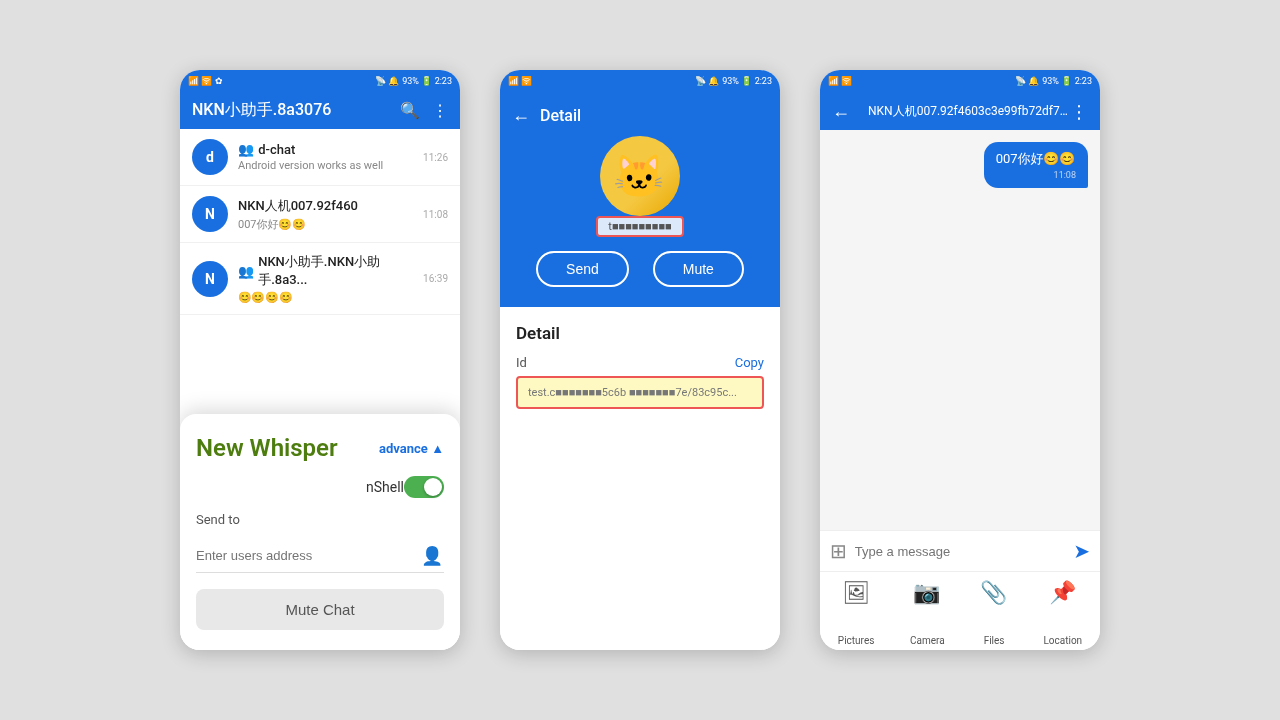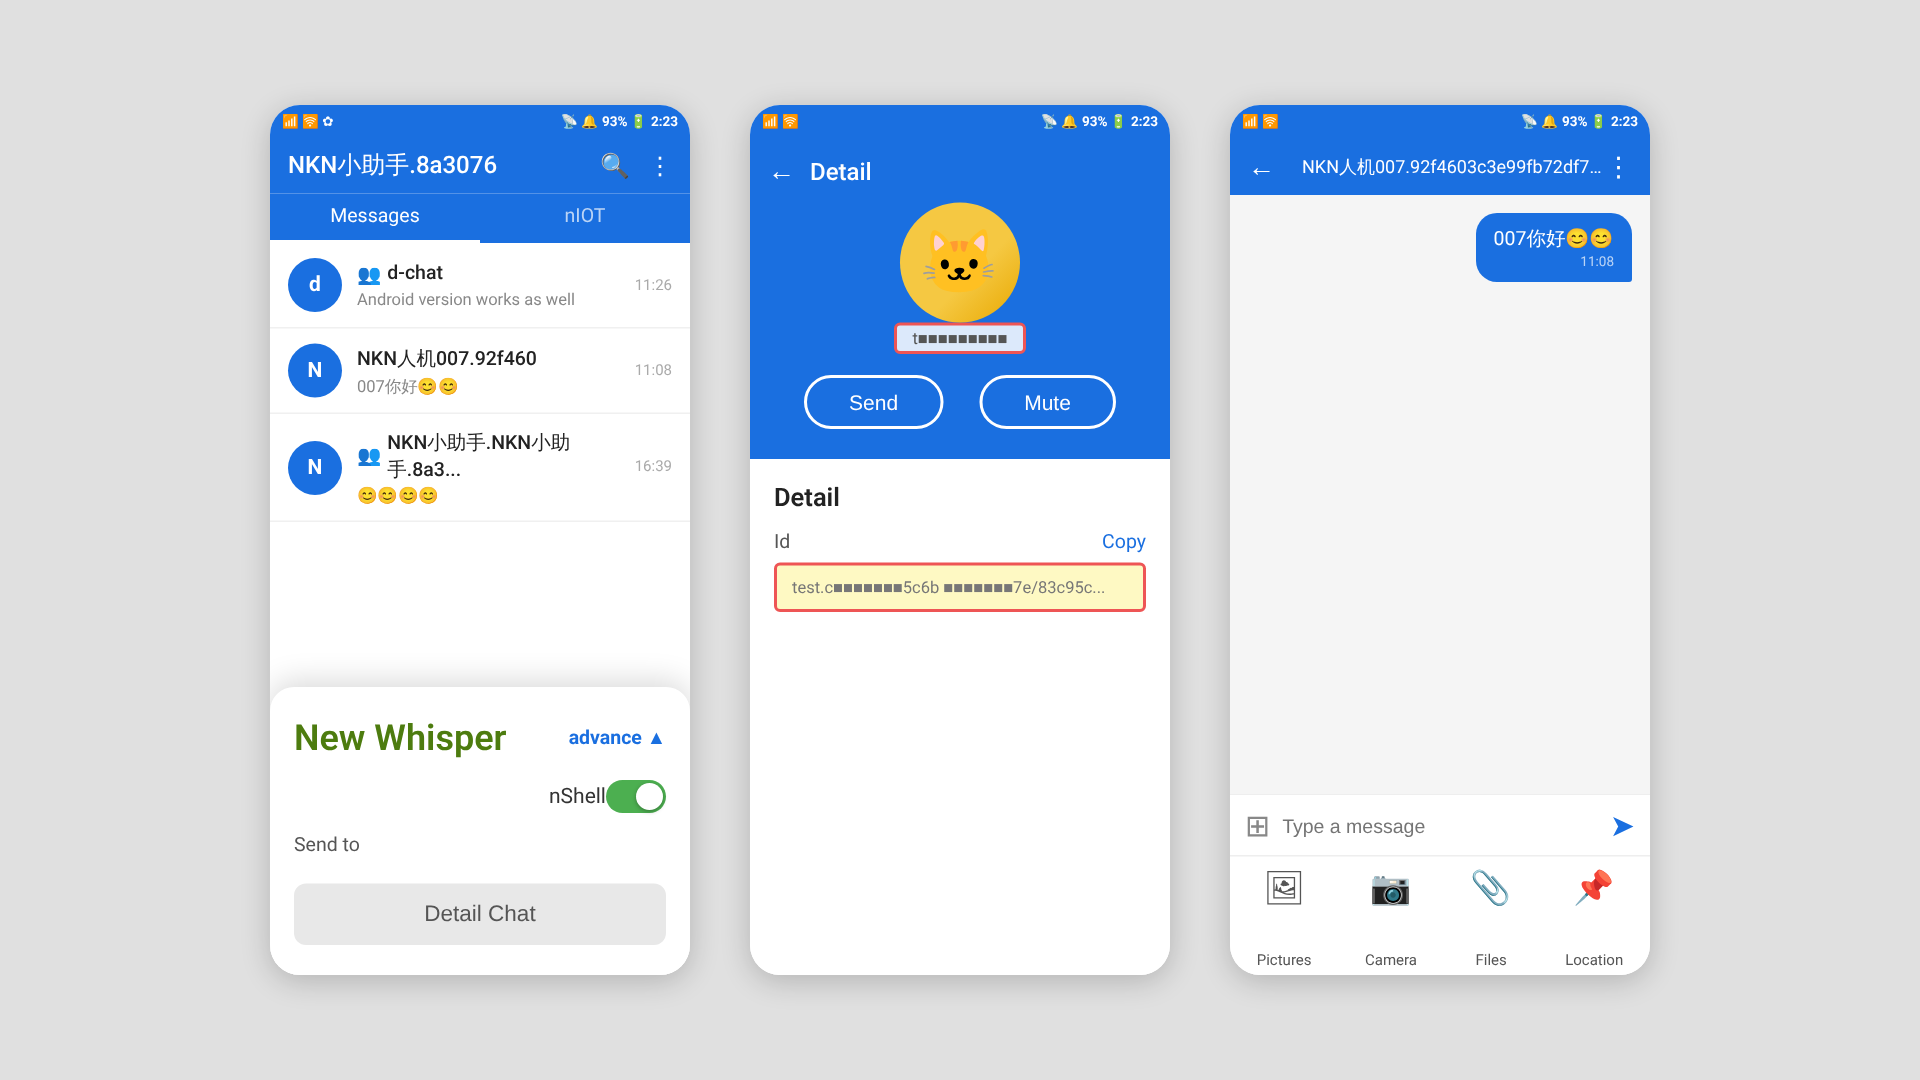--- a/index.html
+++ b/index.html
@@ -34,21 +34,21 @@
       height: 22px;
       display: flex;
       align-items: center;
       justify-content: space-between;
       padding: 0 8px;
       font-size: 9px;
       color: #fff;
       flex-shrink: 0;
     }
     .status-bar .left { display: flex; gap: 3px; align-items: center; }
-    .status-bar .right { display: flex; gap: 3px; align-items: center; font-weight: bold; }
+    .status-bar .right { display: flex; gap: 3px; align-items: center; }
 
     
     .app-header {
       background: #1a6fe0;
       padding: 8px 12px;
       display: flex;
       align-items: center;
       justify-content: space-between;
       color: #fff;
       flex-shrink: 0;
@@ -337,24 +337,20 @@
   </div>
 
   <div class="app-header">
     <span class="title">NKN小助手.8a3076</span>
     <div class="icons">
       <span class="icon">🔍</span>
       <span class="icon">⋮</span>
     </div>
   </div>
 
-  <div class="tabs">
-    <div class="tab active">Messages</div>
-    <div class="tab">nIOT</div>
-  </div>
 
   <div class="chat-list">
     <div class="chat-item">
       <div class="avatar">d</div>
       <div class="chat-info">
         <div class="chat-name">
           <span>👥</span>
           <span>d-chat</span>
         </div>
         <div class="chat-msg">Android version works as well</div>
@@ -387,21 +383,25 @@
       <span class="overlay-title">New Whisper</span>
       <span class="advance-link">advance ▲</span>
     </div>
     <div class="toggle-row">
       <span class="toggle-label">nShell</span>
       <div class="toggle on">
         <div class="toggle-knob"></div>
       </div>
     </div>
     <div class="send-to-label">Send to</div>
-    <button class="start-chat-btn">Detail Chat</button>
+    <div class="address-input-row">
+      <input class="address-input" type="text" placeholder="Enter users address" style="">
+      <span class="contact-icon">👤</span>
+    </div>
+    <button class="start-chat-btn">Mute Chat</button>
   </div>
 </div>
 
 <div class="phone">
 
   <div class="status-bar">
     <span class="left">📶 🛜</span>
     <span class="right">📡 🔔 93% 🔋 2:23</span>
   </div>
 

